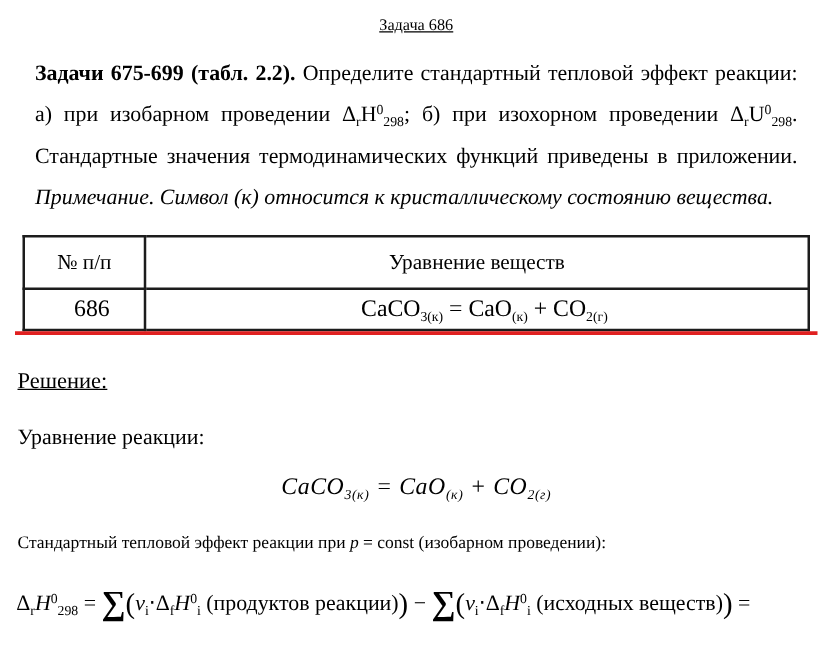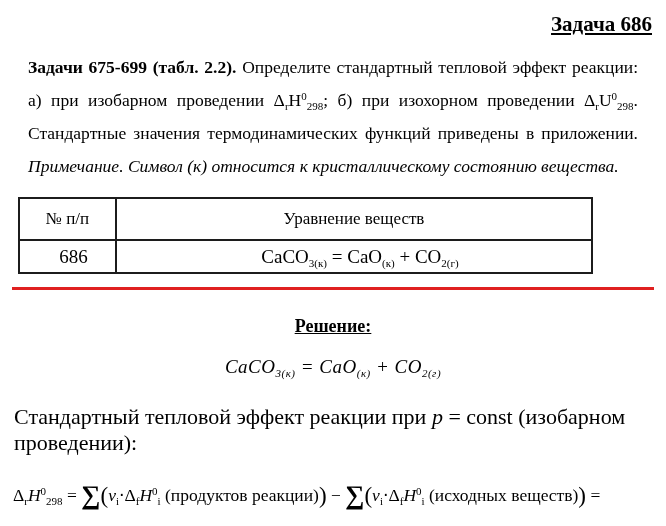--- a/index.html
+++ b/index.html
@@ -3,56 +3,56 @@
 <meta charset="utf-8">
 <style>
   html,body{margin:0;padding:0;}
   body{
     width:666px;height:526px;overflow:hidden;
     background:#ffffff;color:#000000;
     font-family:"Liberation Serif", serif;
   }
   .page{padding:8px 14px 0 14px;}
   .title{
-    font-size:21px;font-weight:bold;text-align:right;
+    font-size:13px;font-weight:normal;text-align:center;
     margin:4px 0 12px 0;
   }
   .underline{text-decoration:underline;}
   .problem{
     font-size:17.5px;line-height:33px;text-align:justify;
     margin:14px;
   }
   .run-bold{font-weight:bold;}
   .run-italic{font-style:italic;}
   sub,sup{font-size:11px;line-height:0;}
   sub{vertical-align:-4px;}
   sup{vertical-align:6px;}
   table.reaction{
     border-collapse:collapse;
-    width:575px;margin:9px 0 13px 4px;
+    width:630px;margin:9px 0 0 4px;
     table-layout:fixed;
   }
   table.reaction th, table.reaction td{
     border:2px solid #1c1c1c;text-align:center;vertical-align:middle;
     padding:0;
   }
   table.reaction th{font-weight:normal;font-size:17px;height:40px;}
   table.reaction td{font-size:19px;height:31px;padding-left:12px;}
   .col-num{width:97px;}
   .redline{height:3px;margin:0 0 0 -2px;width:642px;}
   .solution-heading{
-    font-size:18px;font-weight:bold;text-align:center;
+    font-size:18px;font-weight:normal;text-align:left;
     margin:26px 0 0 0;
   }
   .eq-label{font-size:17.5px;margin:24px 0 0 0;}
   .chem-eq{
     font-size:19px;text-align:center;margin:19px 0 0 0;
     font-style:italic;letter-spacing:0.5px;
   }
-  .enthalpy-label{font-size:22px;margin:26px 0 0 0;}
+  .enthalpy-label{font-size:14px;margin:26px 0 0 0;}
   .formula{
     font-size:17.5px;margin:24px 0 0 -1px;
     white-space:nowrap;line-height:30px;
   }
   .run-sigma{font-size:27px;font-style:normal;vertical-align:-3px;font-weight:bold;}
   .run-paren{font-size:23px;font-style:normal;vertical-align:-2px;}
 </style>
 </head>
 <body>
 
@@ -78,20 +78,21 @@
         <td>686</td>
         <td><span>CaCO</span><sub>3(к)</sub><span> = CaO</span><sub>(к)</sub><span> + CO</span><sub>2(г)</sub></td>
       </tr>
     </tbody>
   </table>
 
   <div class="redline" style="background: rgb(224, 32, 32);"></div>
 
   <h2 class="solution-heading"><span class="underline">Решение:</span></h2>
 
+  <p class="eq-label">Уравнение реакции:</p>
 
   <div class="chem-eq"><span>CaCO</span><sub>3(к)</sub><span> = CaO</span><sub>(к)</sub><span> + CO</span><sub>2(г)</sub></div>
 
   <p class="enthalpy-label"><span>Стандартный тепловой эффект реакции при </span><span class="run-italic">p</span><span> = const (изобарном проведении):</span></p>
 
   <div class="formula"><span>Δ</span><sub>r</sub><span class="run-italic">H</span><sup>0</sup><sub>298</sub><span> = </span><span class="run-sigma">∑</span><span class="run-paren">(</span><span class="run-italic">ν</span><sub>i</sub><span>⋅Δ</span><sub>f</sub><span class="run-italic">H</span><sup>0</sup><sub>i</sub><span> (продуктов реакции)</span><span class="run-paren">)</span><span> − </span><span class="run-sigma">∑</span><span class="run-paren">(</span><span class="run-italic">ν</span><sub>i</sub><span>⋅Δ</span><sub>f</sub><span class="run-italic">H</span><sup>0</sup><sub>i</sub><span> (исходных веществ)</span><span class="run-paren">)</span><span> =</span></div>
 
 </div>
 
 </body></html>

